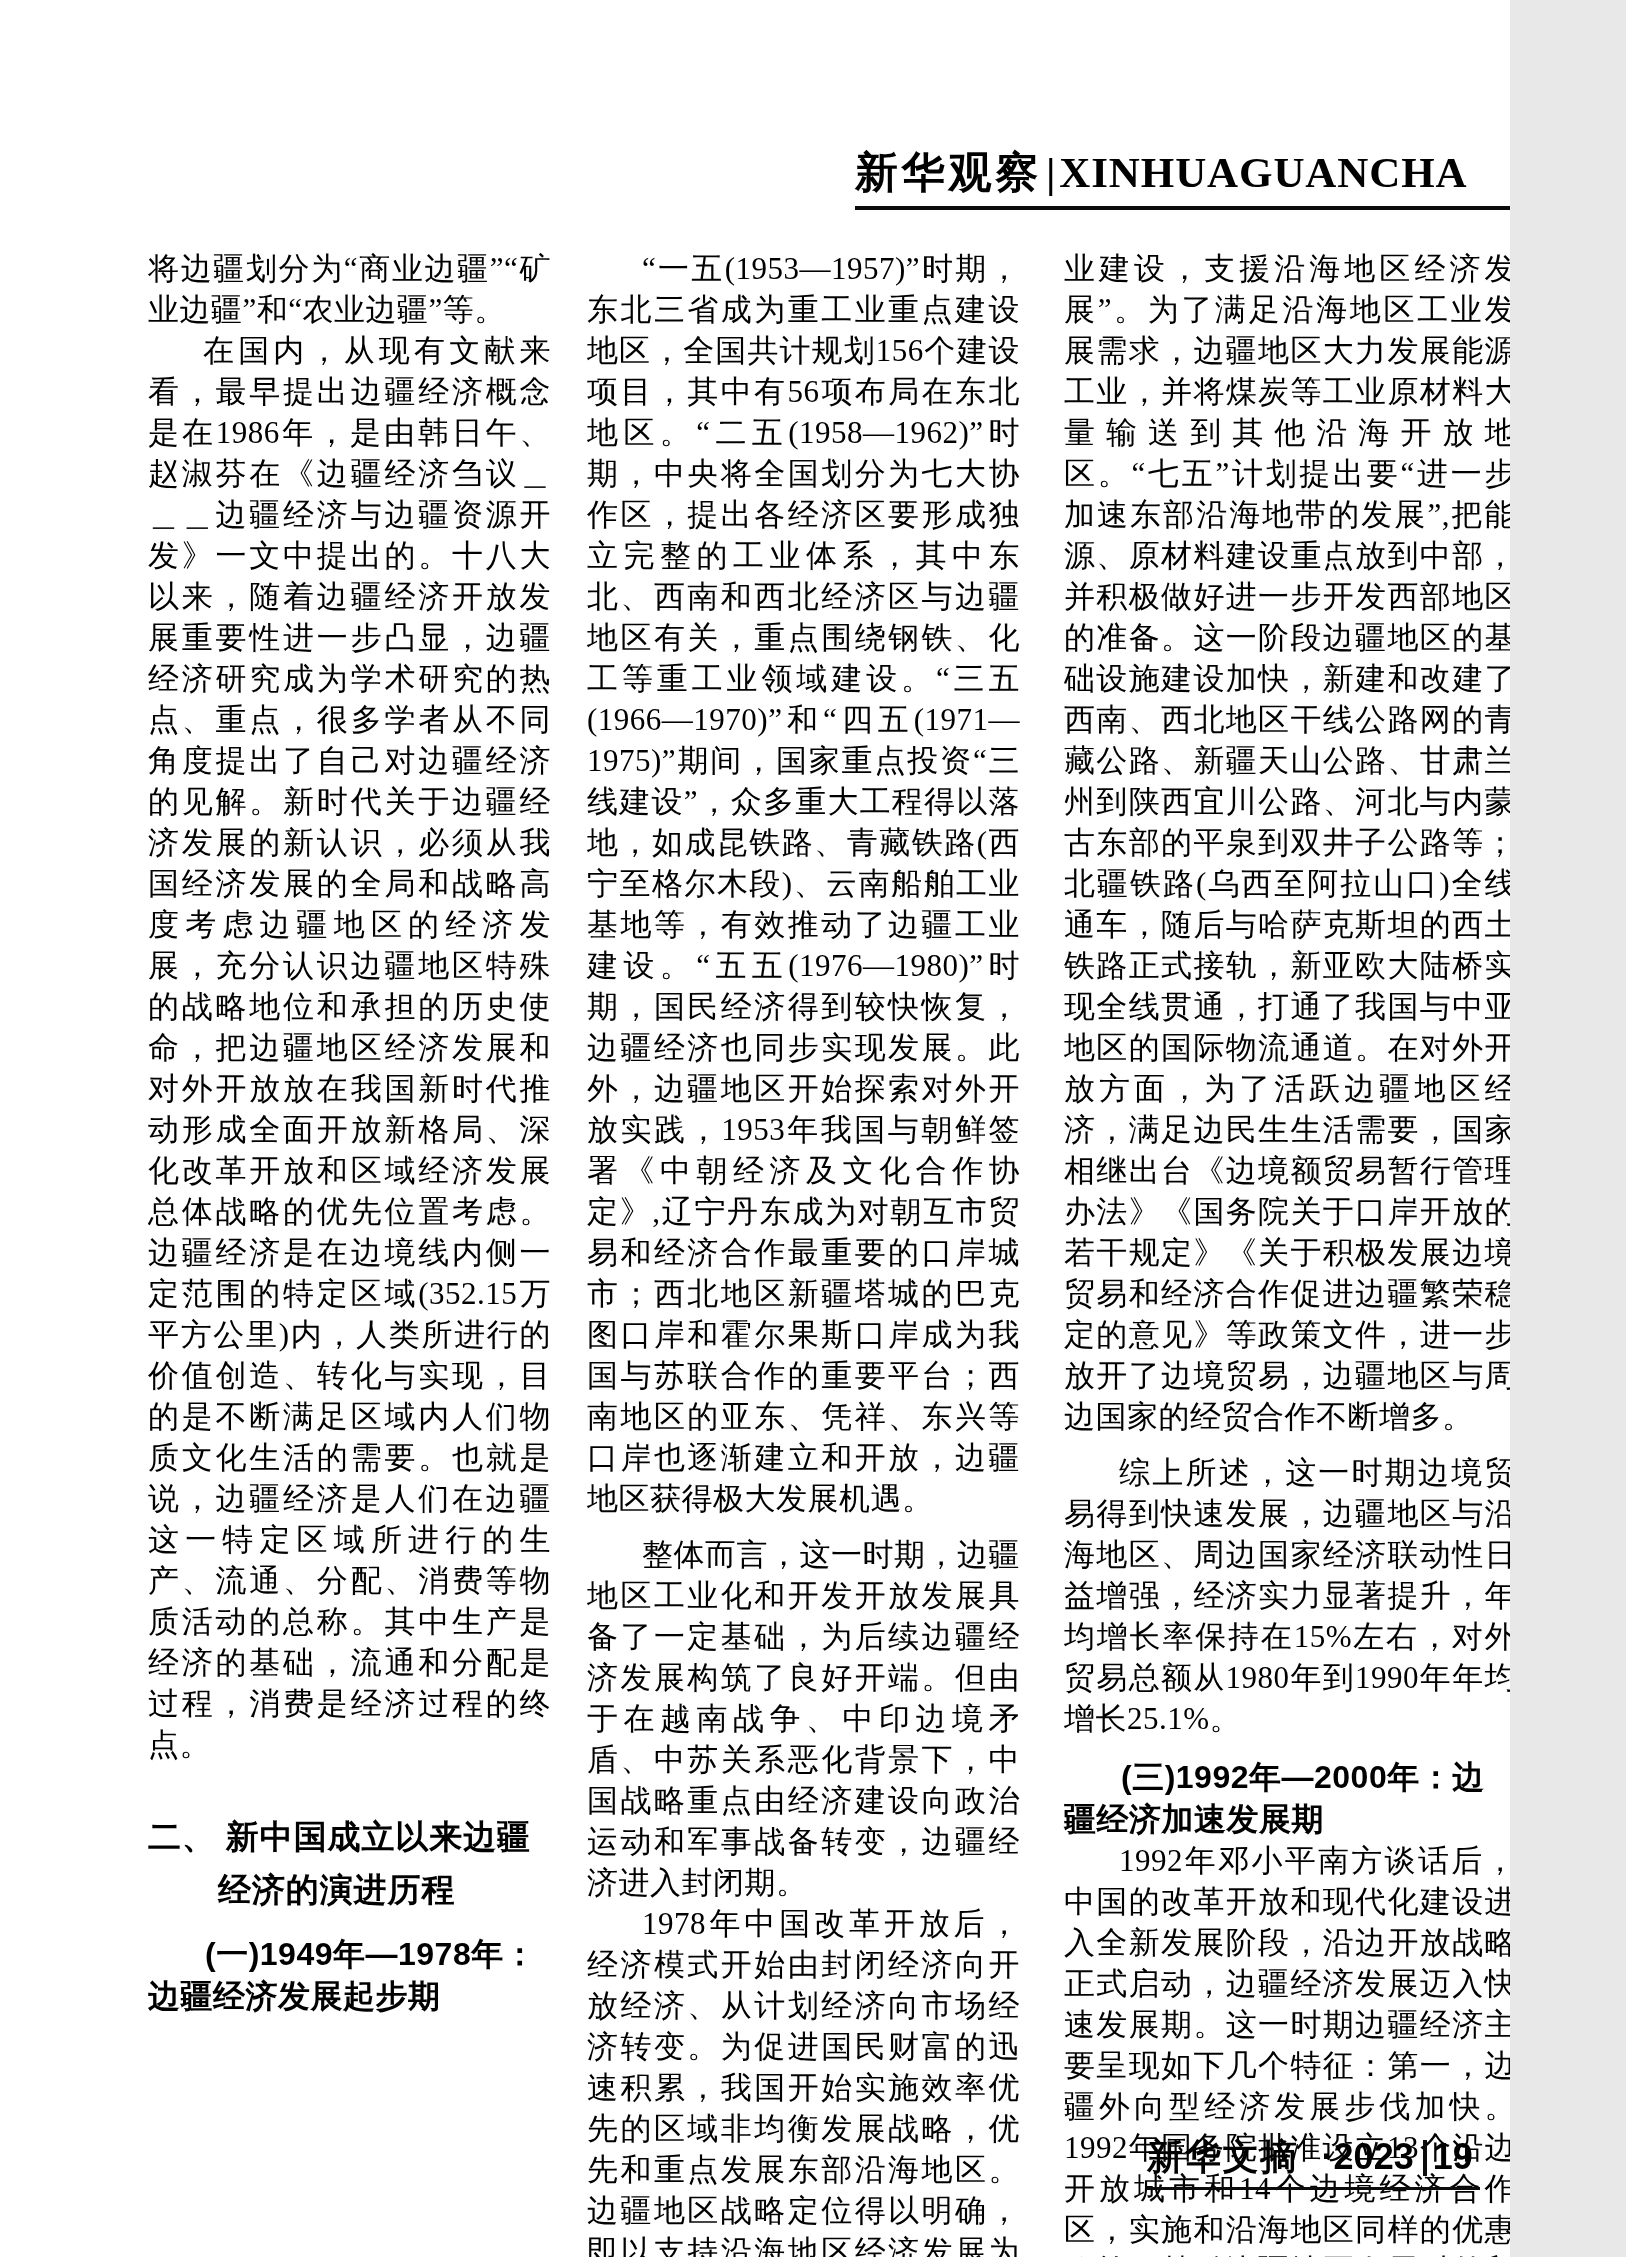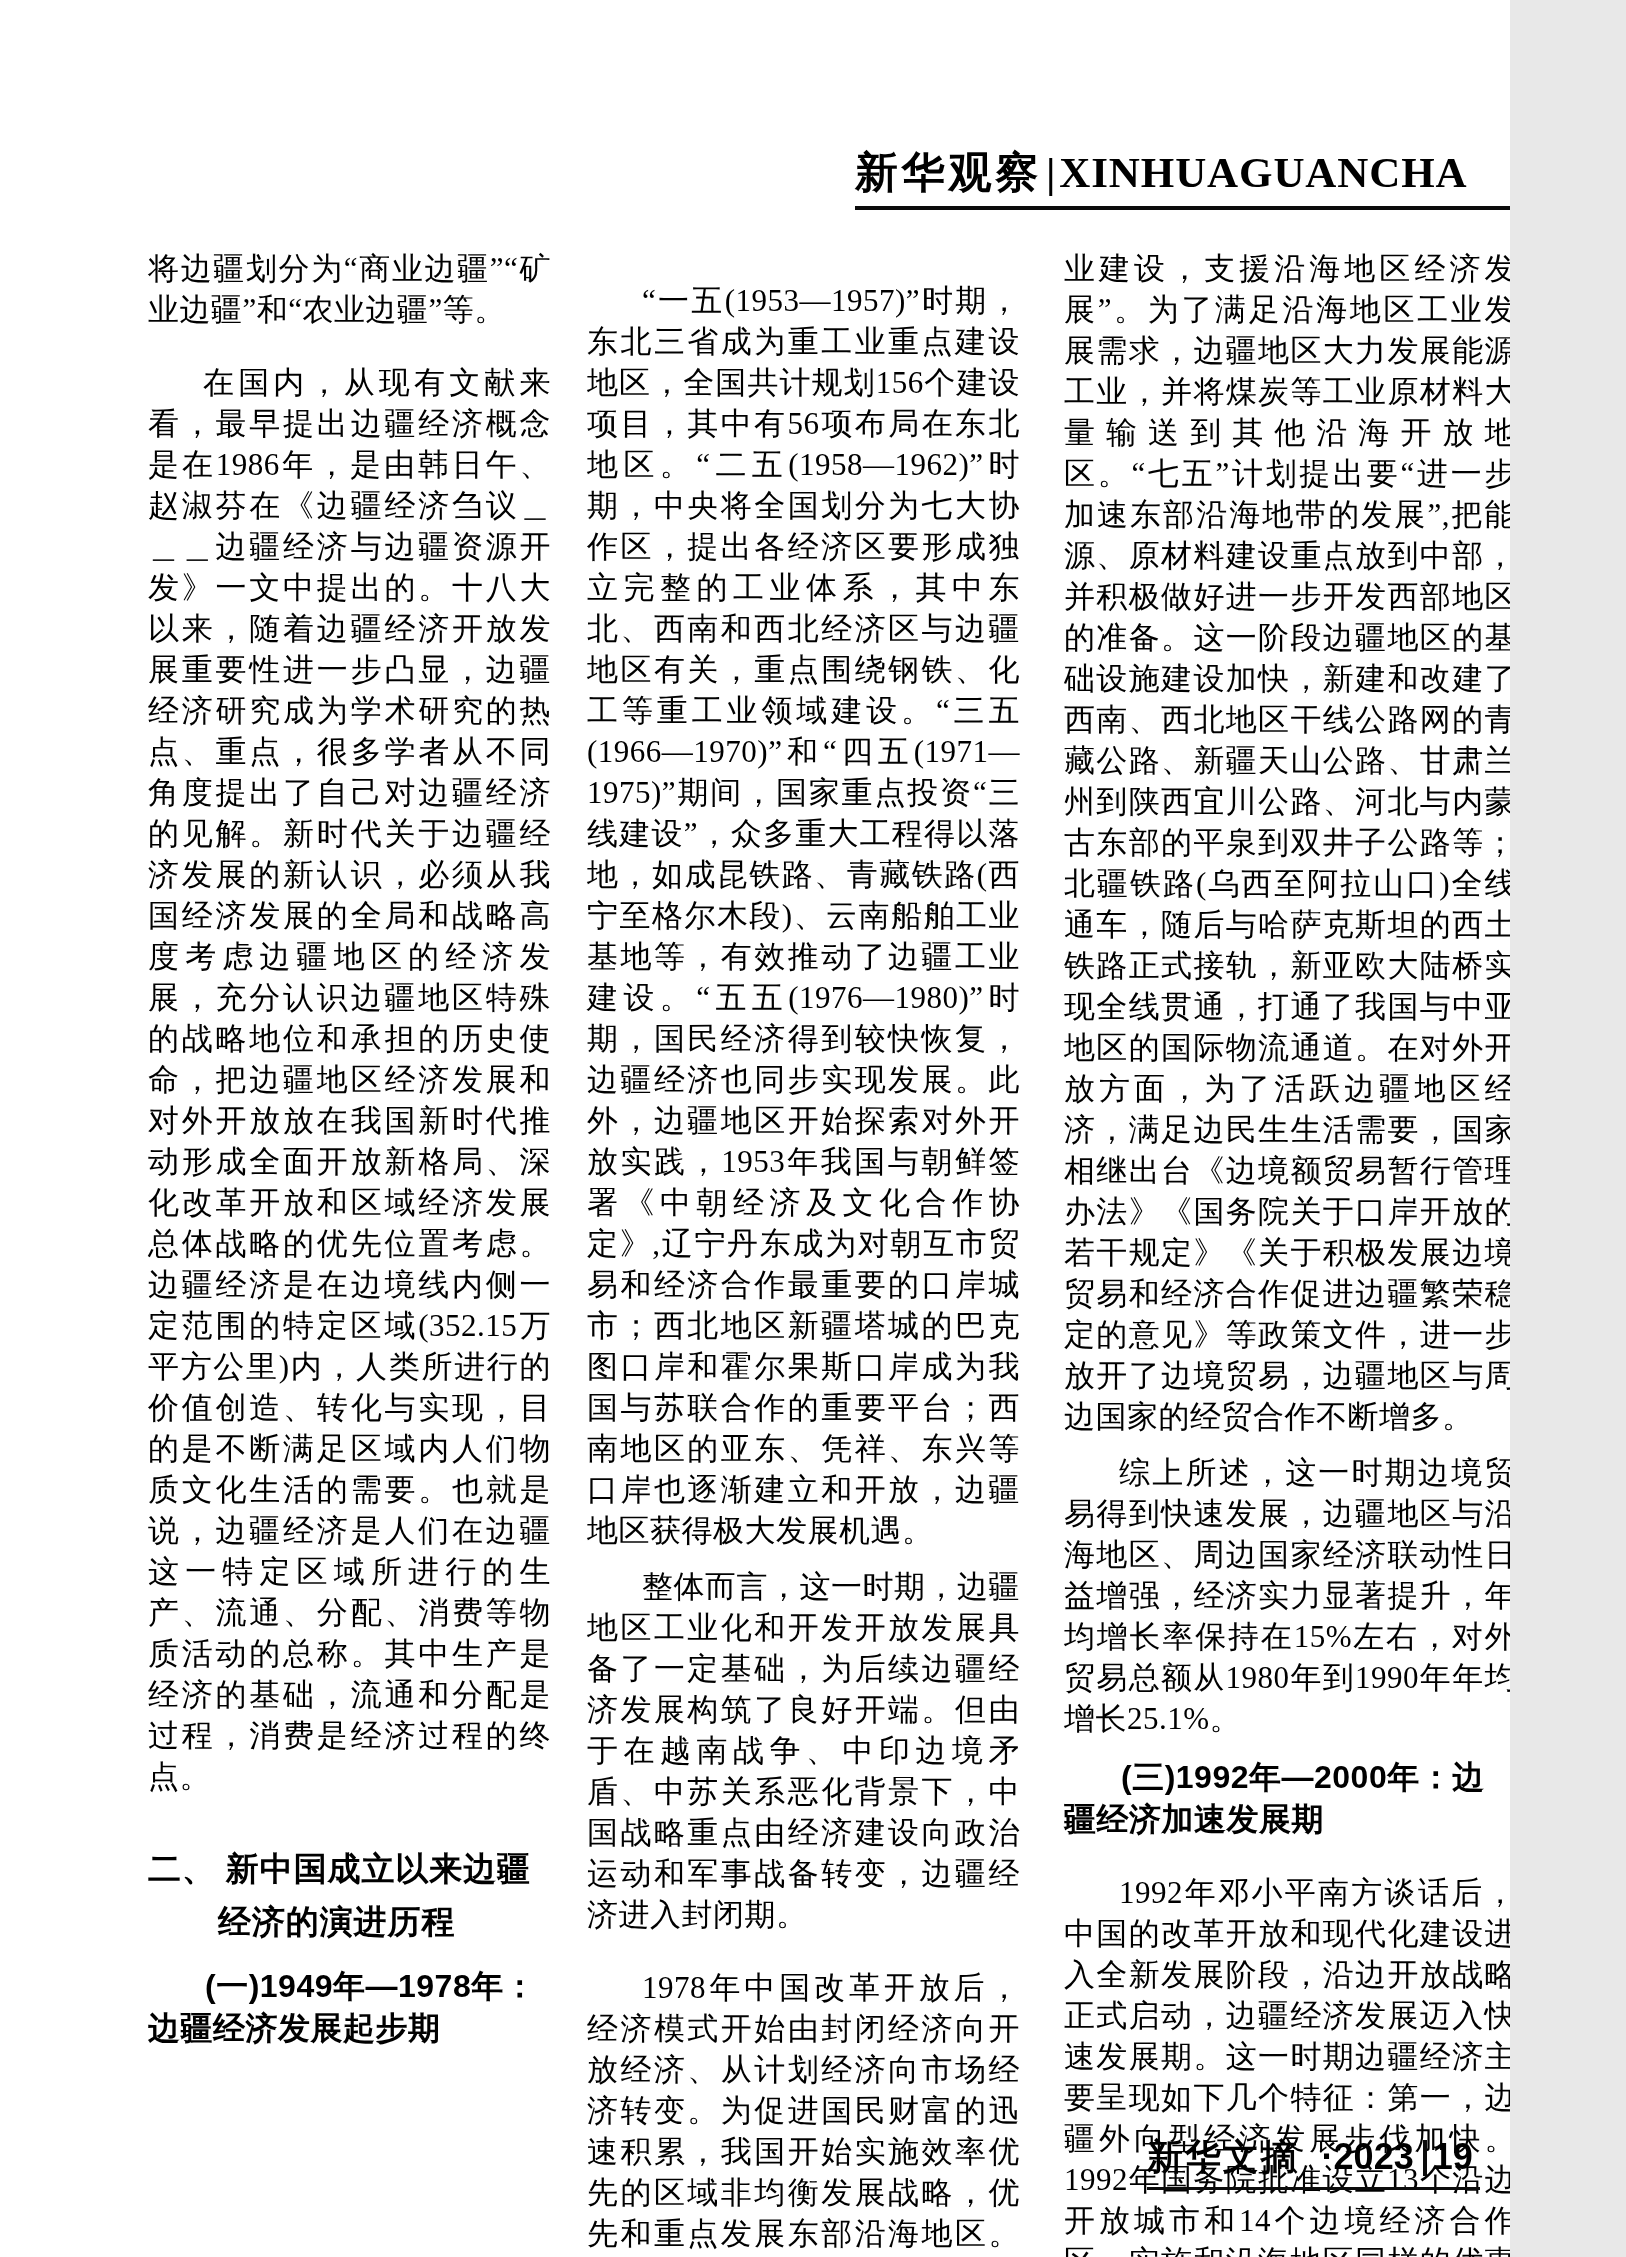--- a/index.html
+++ b/index.html
@@ -31,21 +31,21 @@
   .col{
     position:absolute;top:248px;
     font-size:31px;line-height:41px;
     text-align:justify;
     letter-spacing:0.5px;
   }
   #col1{left:148px;width:403px;}
   #col2{left:587px;width:433px;}
   #col3{left:1064px;width:452px;}
   .blk{margin:0;padding:0;}
-  .para{text-indent:55px;margin-top:32px;}
+  .para{text-indent:55px;}
   .para-cont{text-indent:0;}
   .gap{margin-top:15px;}
   .heading{
     font-family:"Liberation Sans","DejaVu Sans",sans-serif;
     font-weight:700;
     font-size:33px;
     line-height:53px;
     margin:45px 0 17px;
     padding-left:70px;
     text-indent:-70px;

